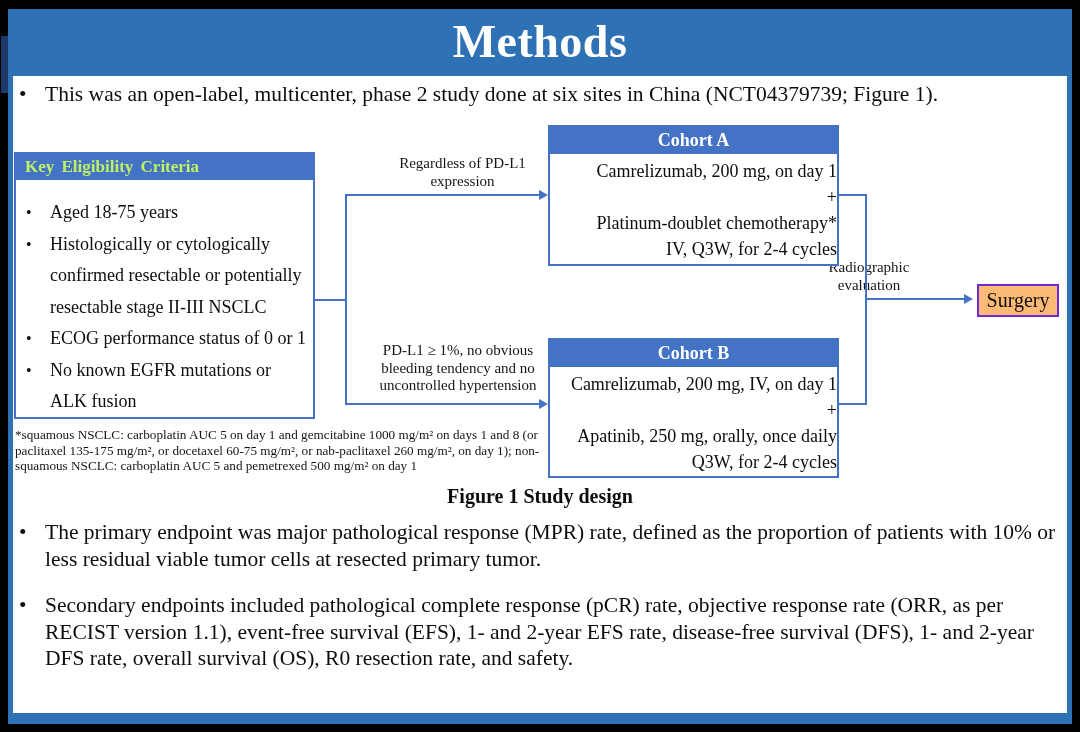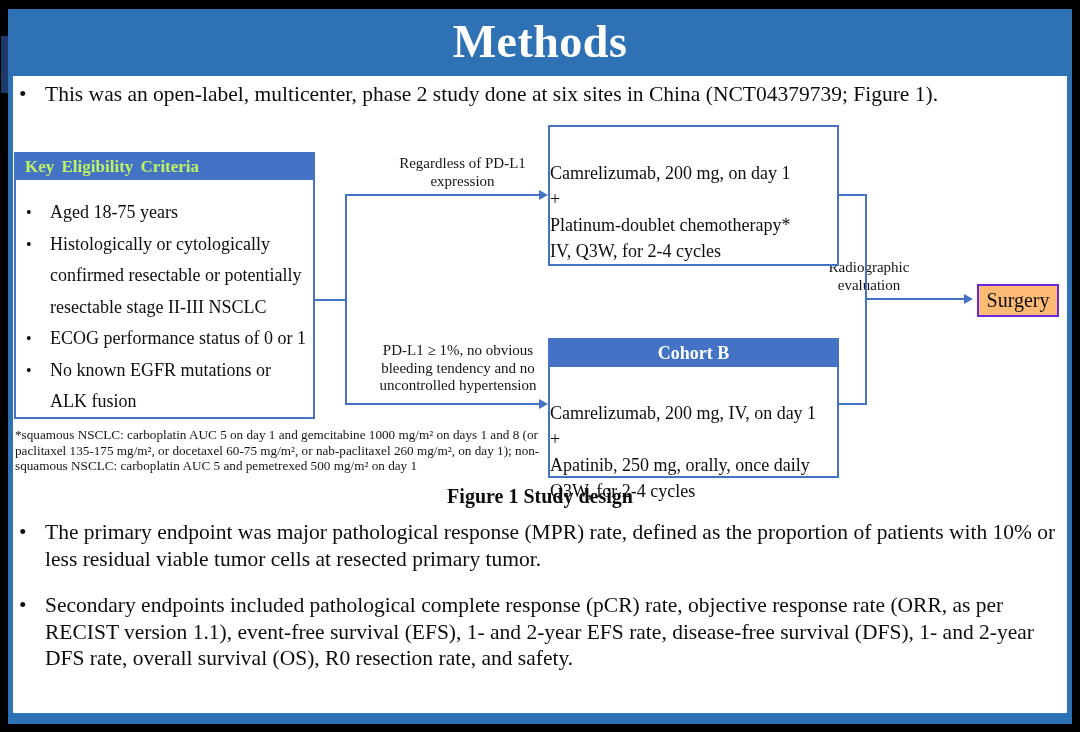--- a/index.html
+++ b/index.html
@@ -36,21 +36,21 @@
   .elig-item{display:flex;}
   .elig-dot{flex:0 0 24px;font-size:16px;line-height:31.5px;}
   .elig-dot::before{content:"\2022";}
   .elig-lines{flex:1;}
   .elig-line{font-size:18px;line-height:31.5px;white-space:nowrap;font-family:Liberation Serif, serif;}
   
   .cohort{position:absolute;left:548px;width:291px;border:2px solid var(--accent-blue);background:#fff;box-sizing:border-box;}
   #cohort-a{top:125px;height:141px;}
   #cohort-b{top:338px;height:140px;}
   .cohort-header{height:27px;background:var(--accent-blue);color:#fff;text-align:center;font-weight:bold;font-size:18px;line-height:27px;}
-  .cohort-body{text-align:left;font-size:18px;padding-top:16px;margin-top:17px;}
+  .cohort-body{text-align:right;font-size:18px;padding-top:4px;}
   .cohort-line{line-height:26px;white-space:nowrap;}
   
   .surgery-box{position:absolute;left:977px;top:284px;width:82px;height:33px;border:2px solid #6d28d9;box-sizing:border-box;background:#fdba74;text-align:center;font-size:20px;line-height:29px;}
   
   .flow-label{position:absolute;text-align:center;font-size:15px;line-height:17.5px;color:#151515;}
   #label-top{left:370px;top:155px;width:185px;}
   #label-bottom{left:360px;top:342px;width:196px;}
   #label-eval{left:821px;top:259px;width:96px;}
   
   .h-line,.v-line{position:absolute;background:var(--line-blue);}
@@ -121,20 +121,21 @@
   <div class="arrow-right" style="left:539px;top:190px;"></div>
   <div class="h-line" style="left:345px;top:403px;width:194px;"></div>
   <div class="arrow-right" style="left:539px;top:399px;"></div>
   <div class="h-line" style="left:839px;top:194px;width:28px;"></div>
   <div class="h-line" style="left:839px;top:403px;width:28px;"></div>
   <div class="v-line" style="left:865px;top:194px;height:211px;"></div>
   <div class="h-line" style="left:865px;top:298px;width:100px;"></div>
   <div class="arrow-right" style="left:964px;top:294px;"></div>
 
   <div class="cohort" id="cohort-a">
+    <div class="cohort-header">Cohort A</div>
     <div class="cohort-body">
       <div class="cohort-line">Camrelizumab, 200 mg, on day 1</div>
       <div class="cohort-line">+</div>
       <div class="cohort-line">Platinum-doublet chemotherapy*</div>
       <div class="cohort-line">IV, Q3W, for 2-4 cycles</div>
     </div>
   </div>
 
   <div class="cohort" id="cohort-b">
     <div class="cohort-header">Cohort B</div>

